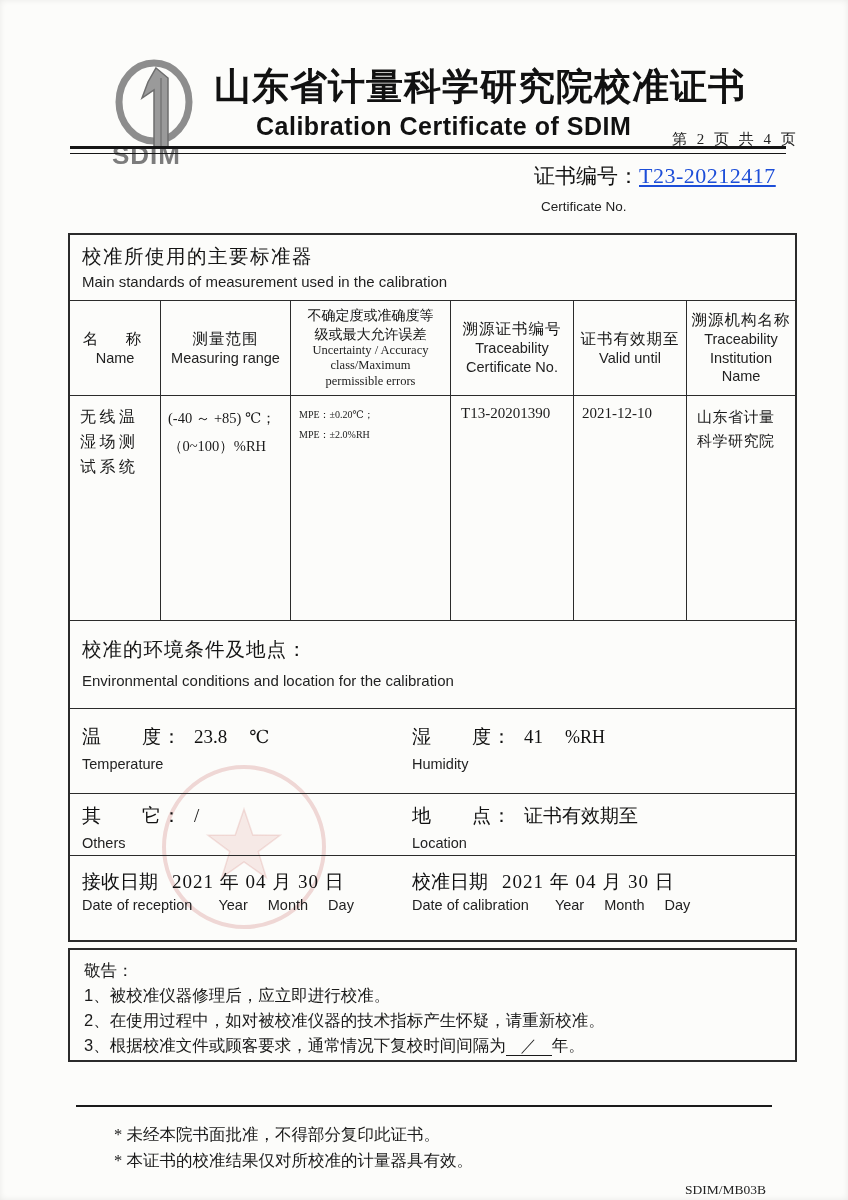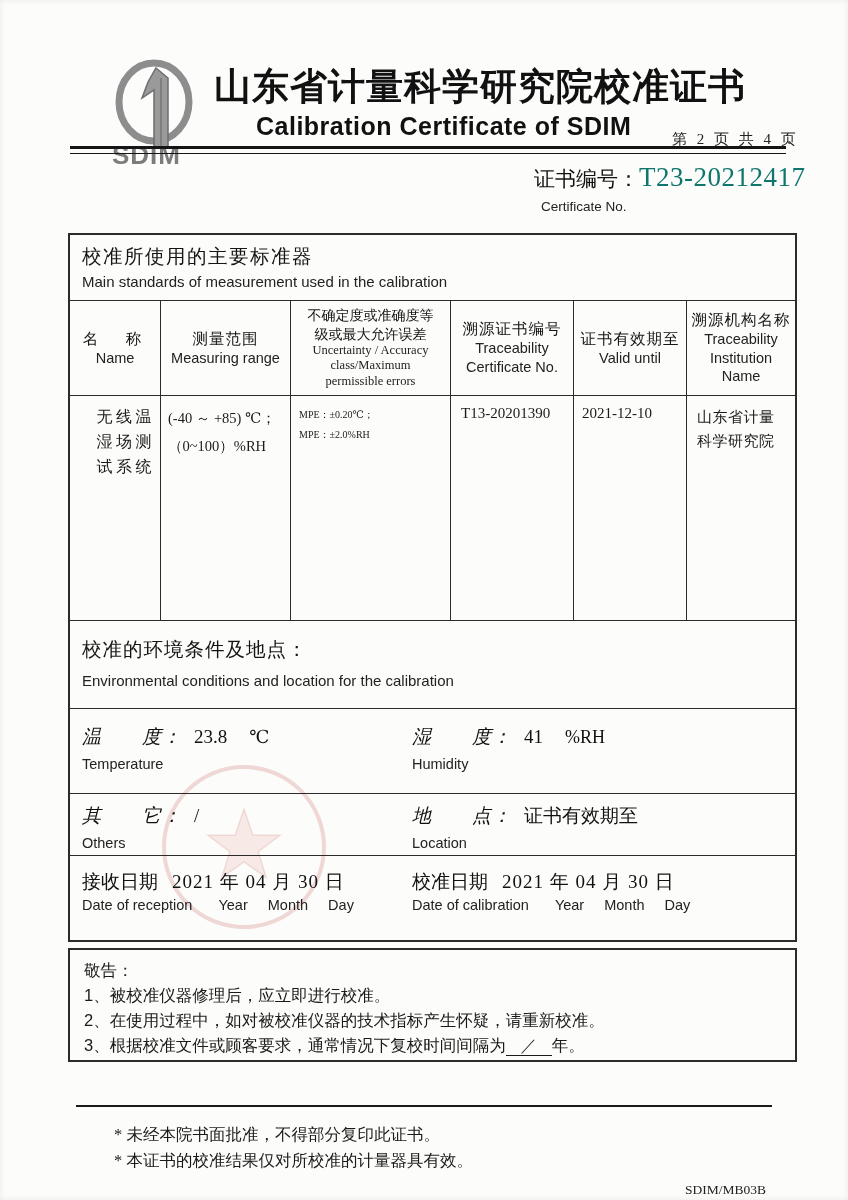--- a/index.html
+++ b/index.html
@@ -30,21 +30,21 @@
     position:absolute;left:672px;top:130px;
     font-size:15px;letter-spacing:3px;color:#222;
   }
   .double-rule{
     position:absolute;left:70px;top:146px;width:716px;height:4px;
     border-top:3px solid #151515;border-bottom:1px solid #151515;
   }
   .scan-dot{position:absolute;left:788px;top:141px;width:3px;height:3px;background:#555;border-radius:50%;}
   .cert-line{position:absolute;left:534px;top:162px;white-space:nowrap;}
   .cert-label{font-size:21px;color:#111;}
-  .cert-value{font-size:27px;color:#0f766e;letter-spacing:0.5px;}
+  .cert-value{font-size:22px;color:#1d4ed8;letter-spacing:0.5px;text-decoration:underline;}
   .cert-en{position:absolute;left:541px;top:199px;font-size:13.5px;color:#222;}
 
   
   .stamp{position:absolute;left:158px;top:761px;width:172px;height:172px;pointer-events:none;}
 
   
   .main-box{
     position:absolute;left:68px;top:233px;width:729px;height:709px;
     border:2px solid #2b2b2b;box-sizing:border-box;
     display:flex;flex-direction:column;
@@ -66,42 +66,42 @@
     border-bottom:1.5px solid #2b2b2b;
     display:flex;flex-direction:column;justify-content:center;align-items:center;
     text-align:center;line-height:1.3;padding:2px 3px;
   }
   .hcell .cn{font-size:15.5px;letter-spacing:1px;color:#151515;}
   .hcell .en{font-size:14.5px;color:#222;}
   .hcell.small .cn{font-size:14px;letter-spacing:0;}
   .hcell.small .en{font-size:12.5px;line-height:1.25;font-family:Liberation Serif, serif;}
   .hcell .cn-name{letter-spacing:6px;}
   .dcell{padding-top:9px;color:#1a1a1a;}
-  .cell-name{font-size:16px;letter-spacing:3.5px;line-height:1.55;padding:9px 5px 0 10px;text-align:right;}
+  .cell-name{font-size:16px;letter-spacing:3.5px;line-height:1.55;padding:9px 5px 0 10px;}
   .cell-range{font-size:14.5px;line-height:1.9;padding-left:7px;white-space:nowrap;}
   .cell-mpe{font-size:10px;line-height:2.0;padding-left:8px;white-space:nowrap;}
   .cell-trace{font-size:15px;padding-left:10px;}
   .cell-valid{font-size:15px;padding-left:8px;}
   .cell-inst{font-size:15px;line-height:1.6;padding:9px 6px 0 10px;letter-spacing:0.5px;}
 
   .env-title{height:88px;border-top:1.5px solid #2b2b2b;padding:15px 0 0 12px;}
   .env-title-cn{font-size:19.5px;letter-spacing:1px;color:#151515;}
   .env-title-en{font-size:15px;margin-top:9px;color:#222;}
 
   .env-row{position:relative;border-top:1.5px solid #2b2b2b;}
   .env-row1{height:85px;}
   .env-row2{height:62px;}
   .date-row{height:85px;border-top:1.5px solid #2b2b2b;position:relative;}
   .group{position:absolute;}
   .g-left{left:12px;}
   .g-right{left:342px;}
   .g-top1{top:15px;}
   .g-top2{top:9px;}
   .val-line{font-size:19px;color:#111;white-space:nowrap;display:flex;align-items:baseline;}
-  .val-line .label{letter-spacing:1px;font-style:italic;}
+  .val-line .label{letter-spacing:1px;}
   .val-line .value{margin-left:12px;}
   .val-line .unit{margin-left:22px;font-size:18px;}
   .en-label{font-size:14.5px;margin-top:6px;color:#222;}
   .date-line{font-size:19px;color:#111;white-space:nowrap;}
   .date-line .date-val{margin-left:14px;letter-spacing:1px;}
   .date-en{font-size:14.5px;margin-top:2px;color:#222;white-space:nowrap;}
   .date-en .units{margin-left:26px;word-spacing:16px;}
 
   
   .notice-box{

